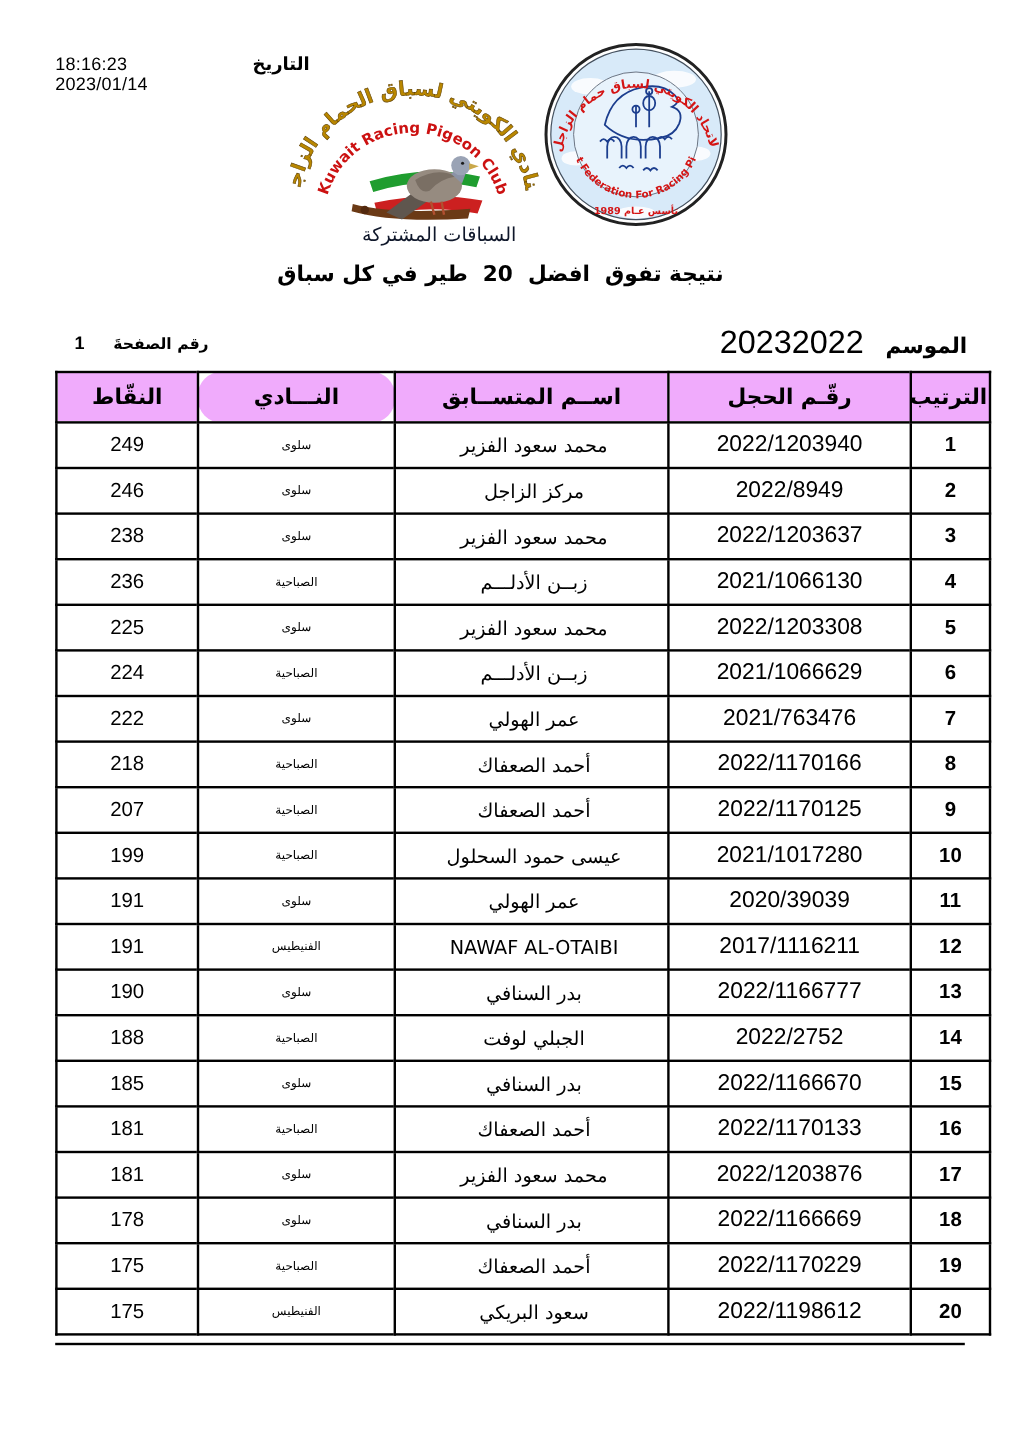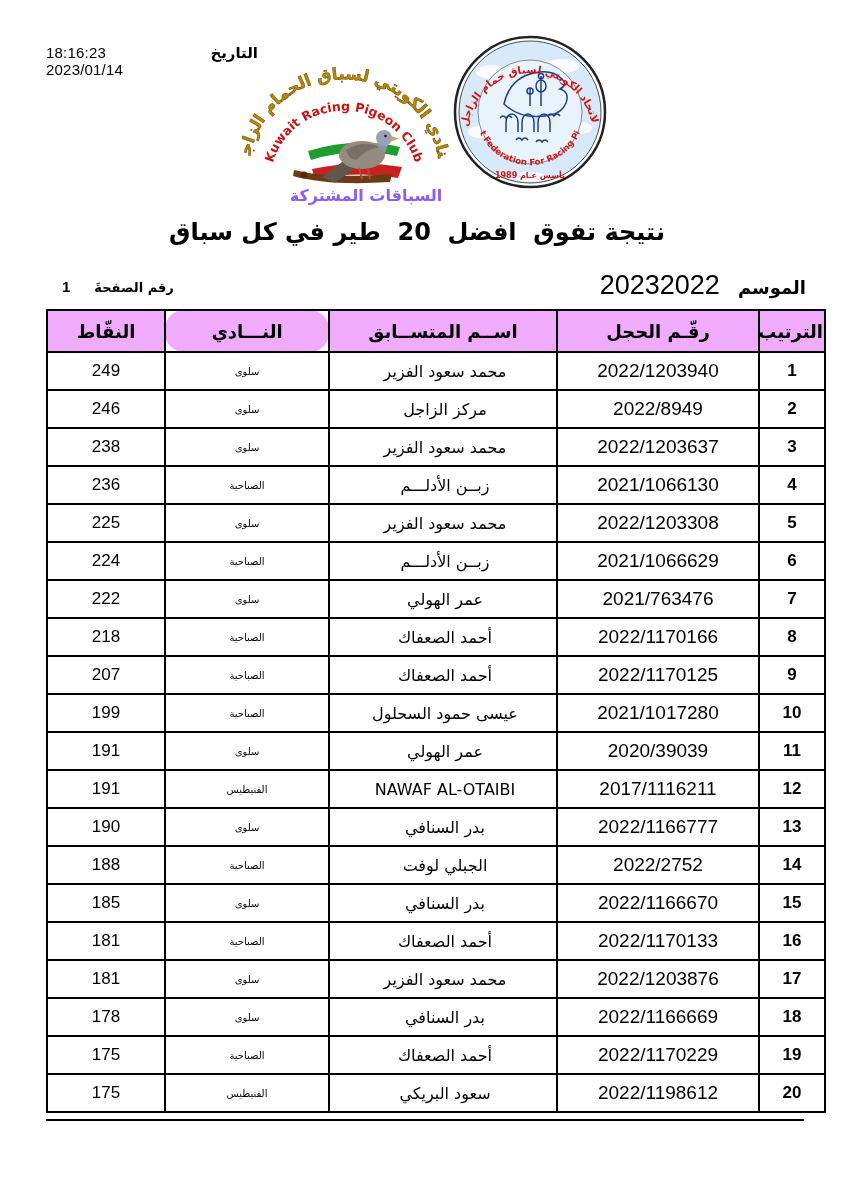--- a/index.html
+++ b/index.html
@@ -11,23 +11,23 @@
             justify-content:space-between;align-items:baseline;font-size:15px;}
   .date-value{font-family:"Liberation Sans",sans-serif;letter-spacing:.2px;}
   .date-label{font-weight:bold;font-size:15px;margin-left:44px;}
 
   
   .logo-left{position:absolute;left:238px;top:38px;}
   .logo-right{position:absolute;left:452px;top:32px;}
 
   
   .subtitle{position:absolute;left:268px;top:186px;width:196px;text-align:center;
-            color:#8b5cf6;font-weight:bold;font-size:16px;direction:rtl;}
+            color:#0f172a;font-weight:normal;font-size:16px;direction:rtl;}
   .main-title{position:absolute;left:0;right:0;top:218px;text-align:center;
-              font-weight:bold;font-size:24px;direction:rtl;white-space:pre;padding-right:14px;}
+              font-weight:bold;font-size:18px;direction:rtl;white-space:pre;padding-right:14px;}
 
   
   .season{position:absolute;right:42px;top:270px;direction:rtl;display:flex;
           align-items:baseline;gap:18px;}
   .season-label{font-weight:bold;font-size:18px;}
   .season-value{font-size:27px;font-family:"Liberation Sans",sans-serif;}
   .pageno{position:absolute;left:62px;top:278px;direction:rtl;display:flex;
           align-items:baseline;gap:24px;}
   .pageno-label{font-weight:bold;font-size:13px;}
   .pageno-value{font-weight:bold;font-size:15px;font-family:"Liberation Sans",sans-serif;}

